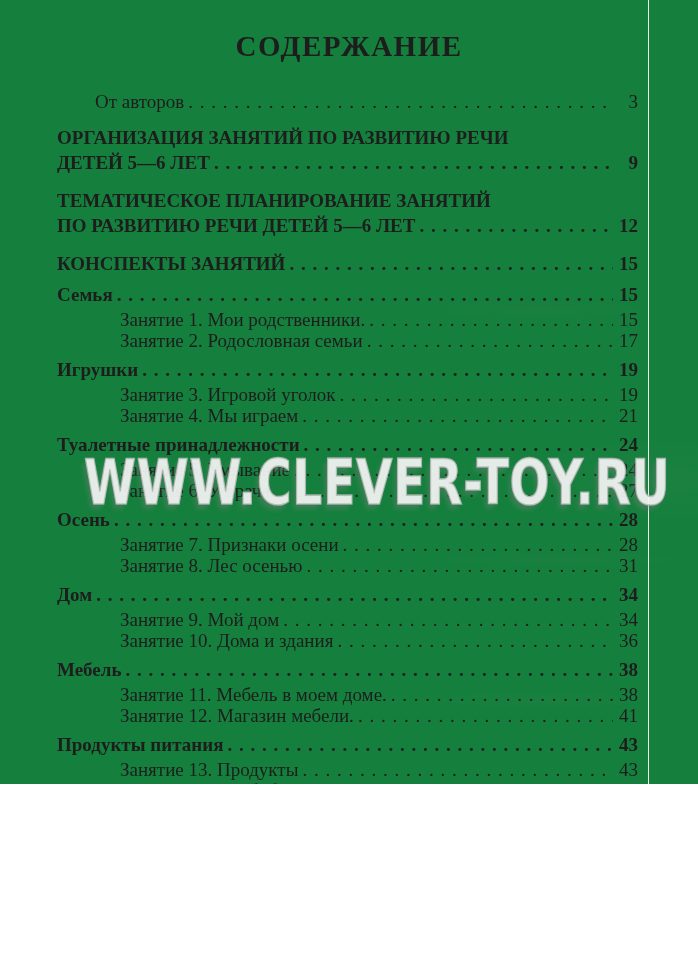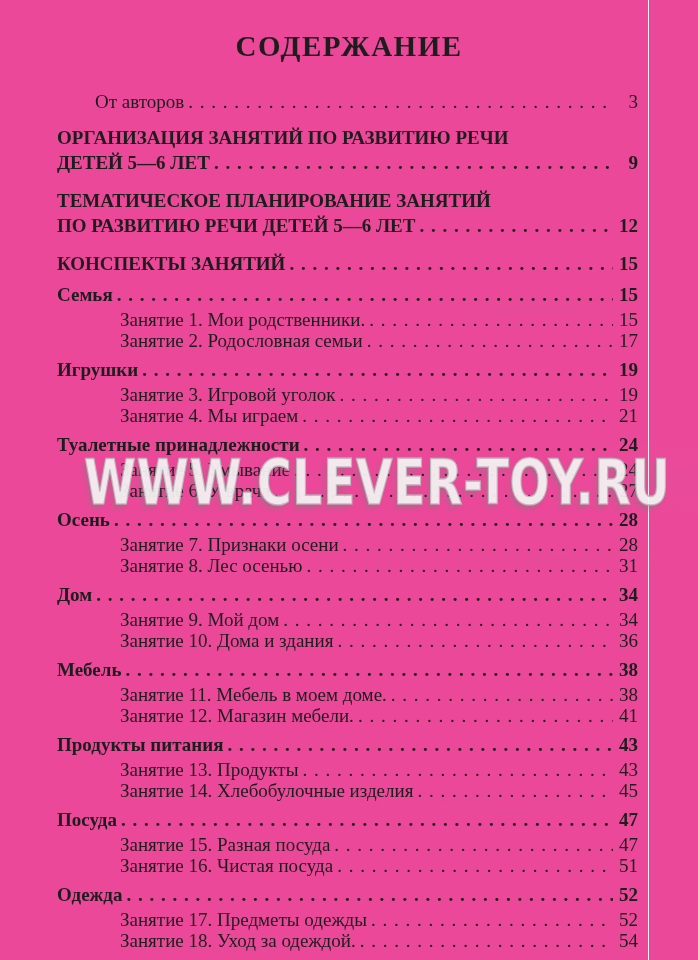--- a/index.html
+++ b/index.html
@@ -1,21 +1,21 @@
 <!DOCTYPE html>
 <html><head>
 <meta charset="utf-8">
 <style>
   html, body { margin: 0; padding: 0; background: #ffffff; }
 
   .page {
     position: relative;
     width: 698px;
-    height: 960px;
-    background: #ec4899;
+    height: 784px;
+    background: #15803d;
     font-family: "Liberation Serif", "DejaVu Serif", serif;
     color: #1d1d1d;
     overflow: hidden;
   }
 
   
   .page::before {
     content: "";
     position: absolute;
     inset: 0;

